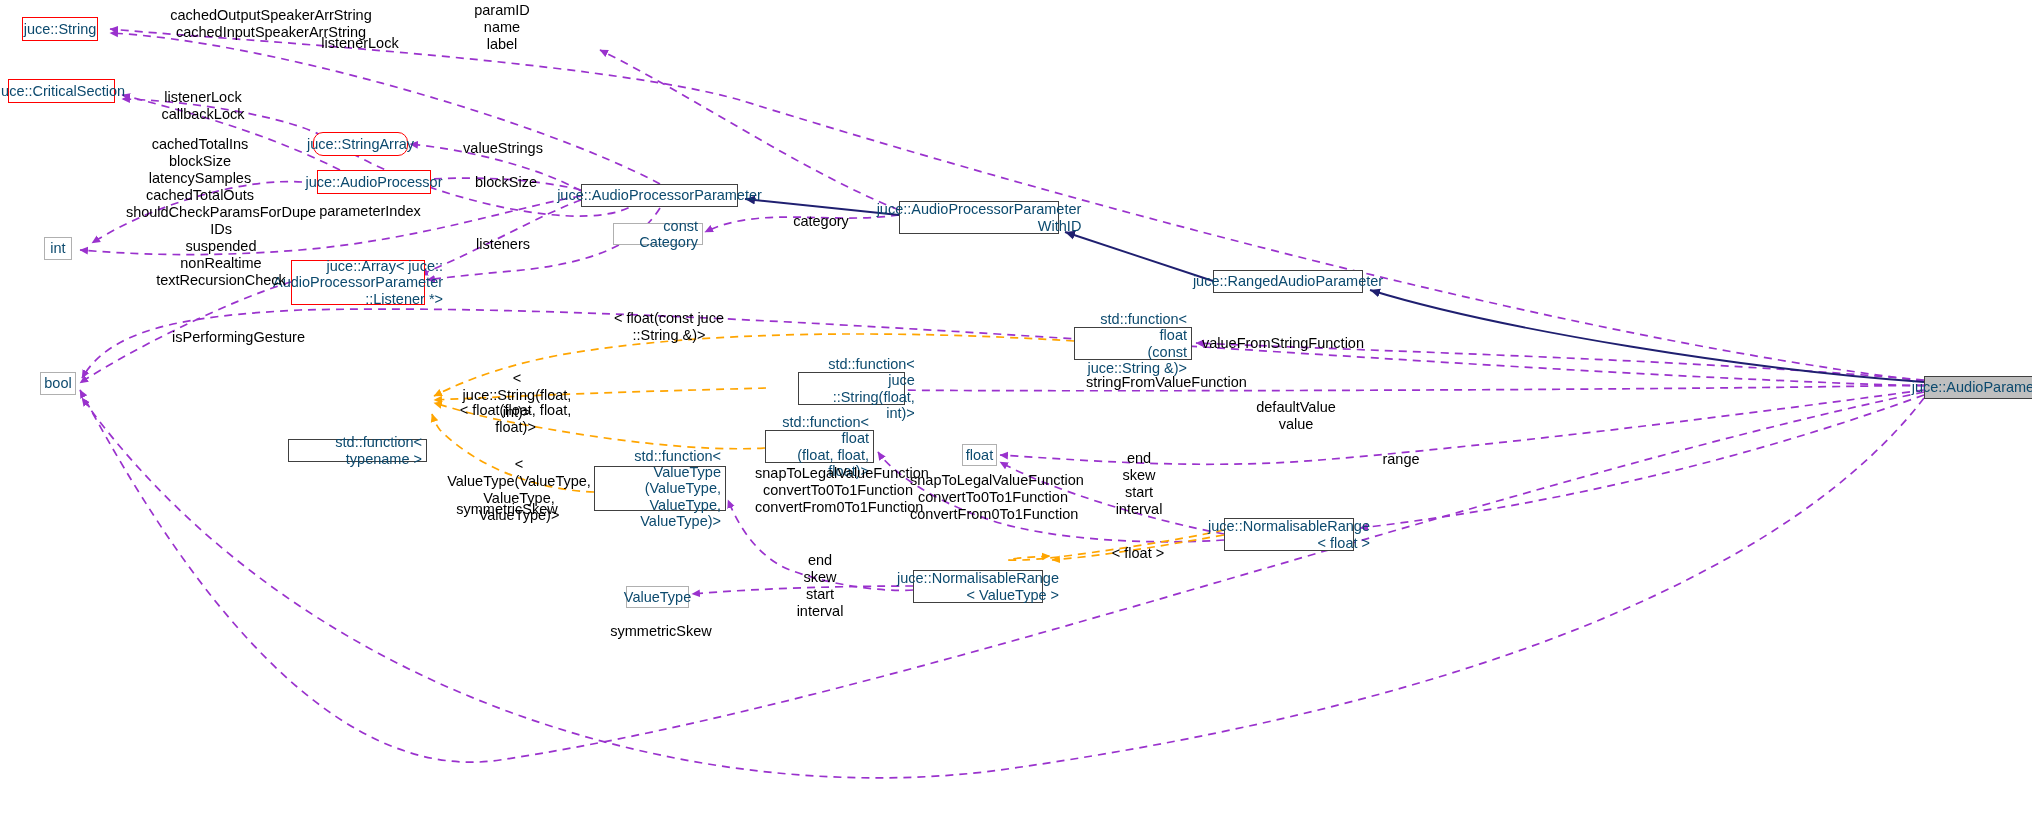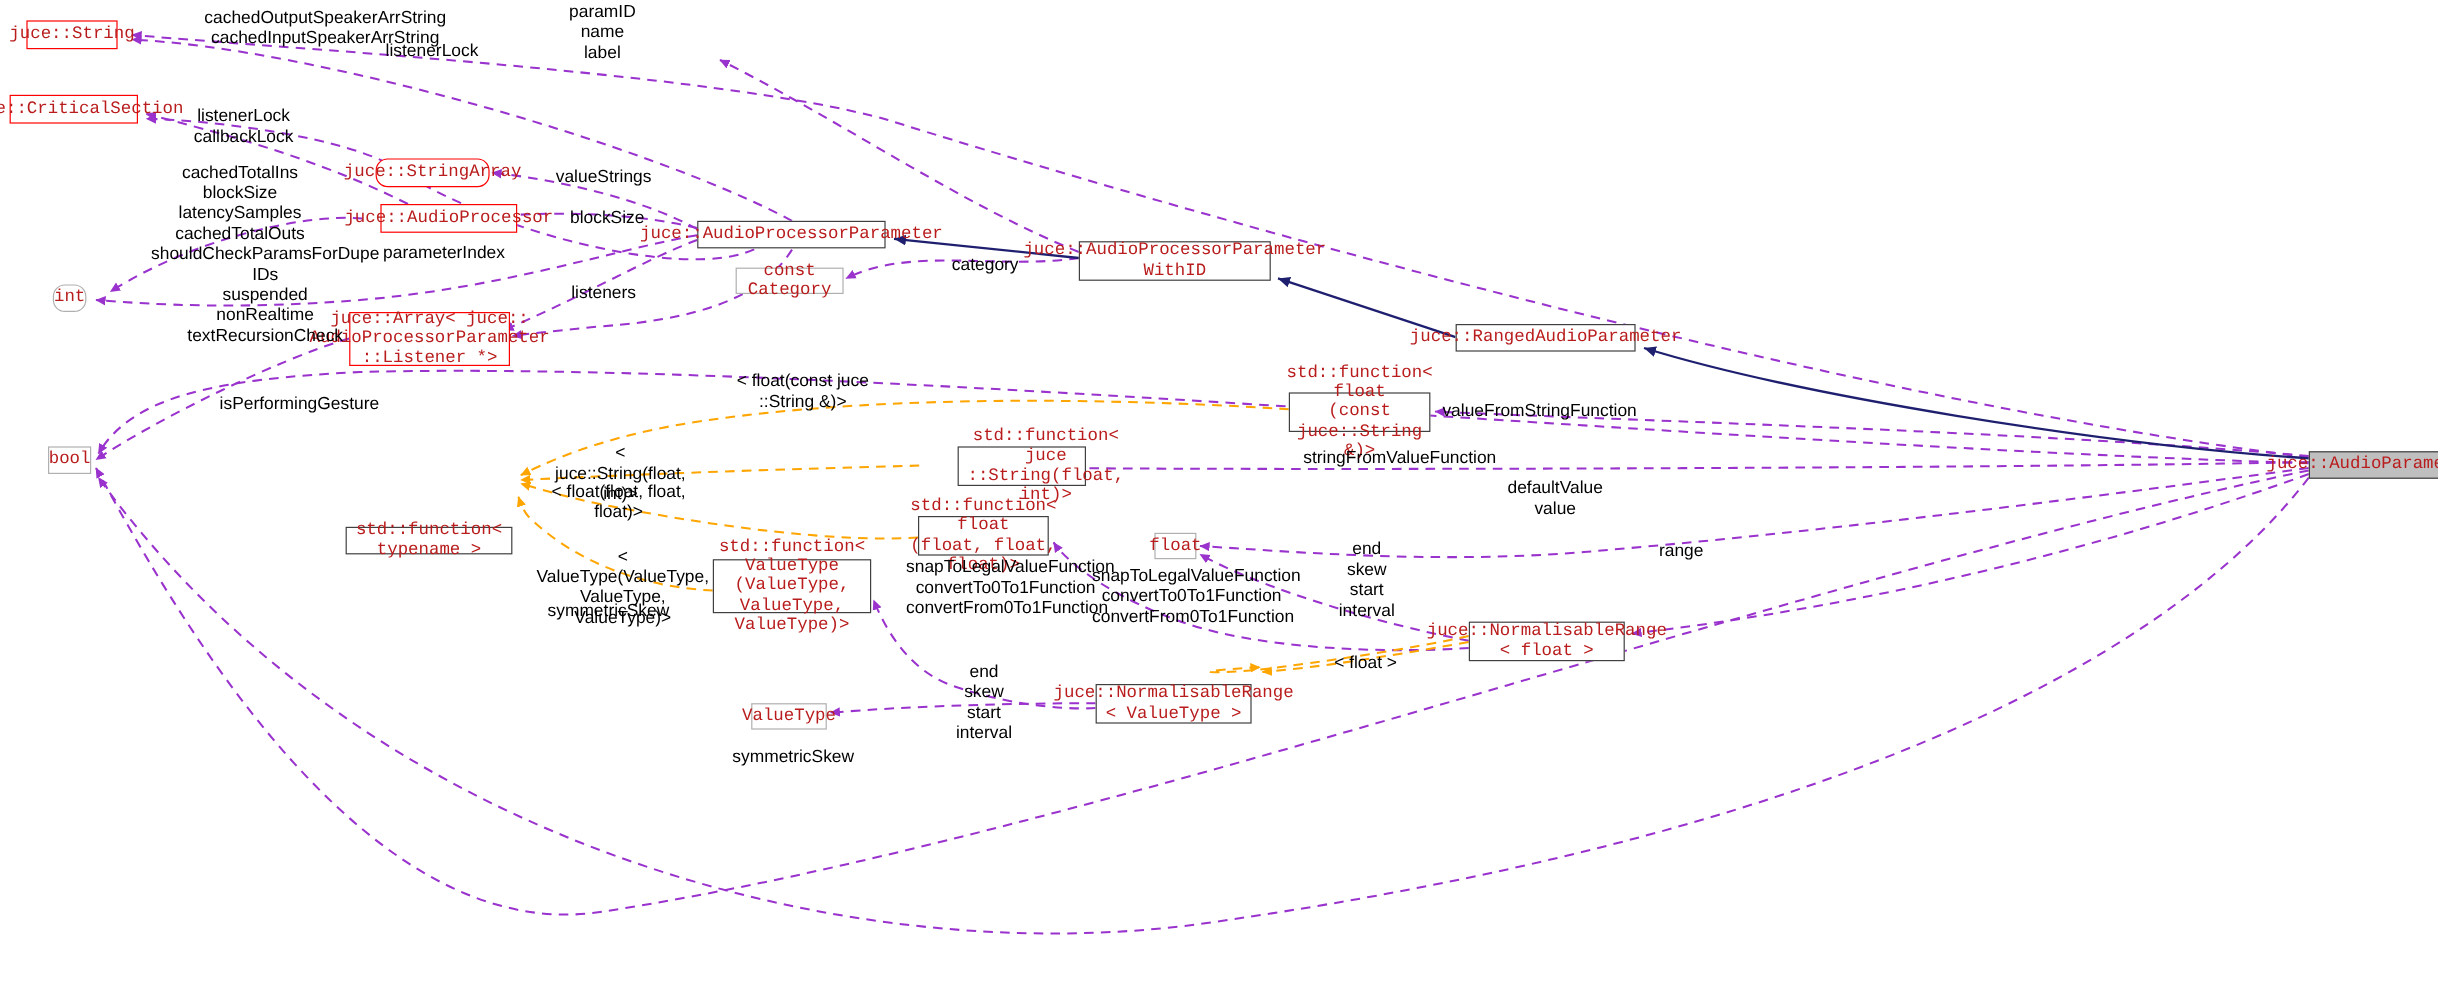--- a/index.html
+++ b/index.html
@@ -17,28 +17,27 @@
     width:2032px;
     height:831px;
     pointer-events:none;
   }
   .node{
     position:absolute;
     box-sizing:border-box;
     display:flex;
     align-items:center;
     justify-content:center;
-    text-align:center;
+    text-align:right;
     font-size:14.5px;
     line-height:1.12;
-    color:#b91c1c;
+    color:#0c4a6e;
     white-space:pre-line;
     background:#ffffff;
     padding:1px 4px;
-    font-family:Liberation Mono, monospace;
   }
   .node.red{ border:1.6px solid #ff0000; }
   .node.dark{ border:1.6px solid #404040; }
   .node.grey{ border:1.4px solid #b0b0b0; }
   .node.current{ border:1.6px solid #404040; background:#bfbfbf; }
   .edge-label{
     position:absolute;
     font-size:14.5px;
     line-height:1.18;
     color:#000000;
@@ -106,21 +105,21 @@
       <path d="M1213,281 L1065,232"></path>
       <path d="M1924,382 C1750,370 1500,330 1370,290"></path>
     </g>
   </svg>
 
   <div id="node-layer">
       <div class="node red" style="left: 22px; top: 17px; width: 76px; height: 24px;">juce::String</div>
       <div class="node red" style="left: 8px; top: 79px; width: 107px; height: 24px;">juce::CriticalSection</div>
       <div class="node red" style="left: 313px; top: 132px; width: 95px; height: 24px; border-radius: 10px;">juce::StringArray</div>
       <div class="node red" style="left: 302px; top: 170px; width: 114px; height: 24px; margin-left: 15px;">juce::AudioProcessor</div>
-      <div class="node grey" style="left: 44px; top: 237px; width: 28px; height: 23px; border-radius: 10px;">int</div>
+      <div class="node grey" style="left: 44px; top: 237px; width: 28px; height: 23px;">int</div>
       <div class="node red" style="left: 291px; top: 260px; width: 134px; height: 45px;">juce::Array&lt; juce::
 AudioProcessorParameter
 ::Listener *&gt;</div>
       <div class="node dark" style="left: 581px; top: 184px; width: 157px; height: 23px;">juce::AudioProcessorParameter</div>
       <div class="node grey" style="left: 613px; top: 223px; width: 90px; height: 22px;">const Category</div>
       <div class="node grey" style="left: 40px; top: 372px; width: 36px; height: 23px;">bool</div>
       <div class="node dark" style="left: 288px; top: 391px; width: 139px; height: 23px; margin-top: 48px;">std::function&lt; typename &gt;</div>
       <div class="node dark" style="left: 899px; top: 201px; width: 160px; height: 33px;">juce::AudioProcessorParameter
 WithID</div>
       <div class="node dark" style="left: 1213px; top: 270px; width: 150px; height: 23px;">juce::RangedAudioParameter</div>
@@ -159,21 +158,21 @@
       <div class="edge-label" style="left: 790px; top: 213px; width: 62px;">category</div>
       <div class="edge-label" style="left: 318px; top: 203px; width: 104px;">parameterIndex</div>
       <div class="edge-label" style="left: 122px; top: 204px; width: 198px;">shouldCheckParamsForDupe
 IDs
 suspended
 nonRealtime
 textRecursionCheck</div>
       <div class="edge-label" style="left: 473px; top: 236px; width: 60px;">listeners</div>
       <div class="edge-label" style="left: 611px; top: 310px; width: 116px;">&lt; float(const juce
 ::String &amp;)&gt;</div>
-      <div class="edge-label" style="left: 183px; top: 329px; width: 130px;">isPerformingGesture</div>
+      <div class="edge-label" style="left: 172px; top: 329px; width: 130px;">isPerformingGesture</div>
       <div class="edge-label" style="left: 1202px; top: 335px; width: 152px;">valueFromStringFunction</div>
       <div class="edge-label" style="left: 457px; top: 370px; width: 120px;">&lt; juce::String(float,
 int)&gt;</div>
       <div class="edge-label" style="left: 1086px; top: 374px; width: 152px;">stringFromValueFunction</div>
       <div class="edge-label" style="left: 457px; top: 402px; width: 117px;">&lt; float(float, float,
 float)&gt;</div>
       <div class="edge-label" style="left: 1252px; top: 399px; width: 88px;">defaultValue
 value</div>
       <div class="edge-label" style="left: 443px; top: 456px; width: 152px;">&lt; ValueType(ValueType,
 ValueType, ValueType)&gt;</div>

